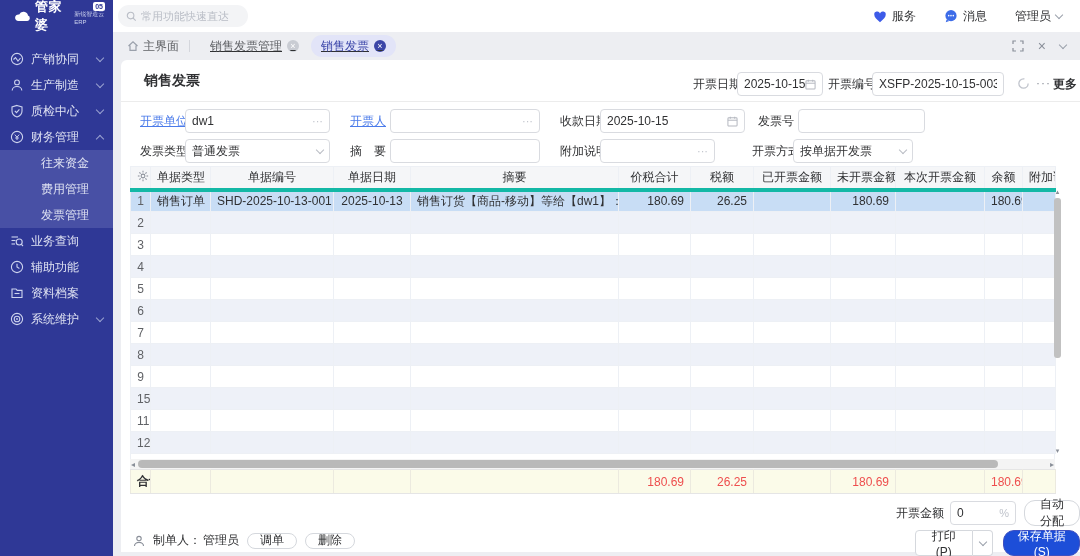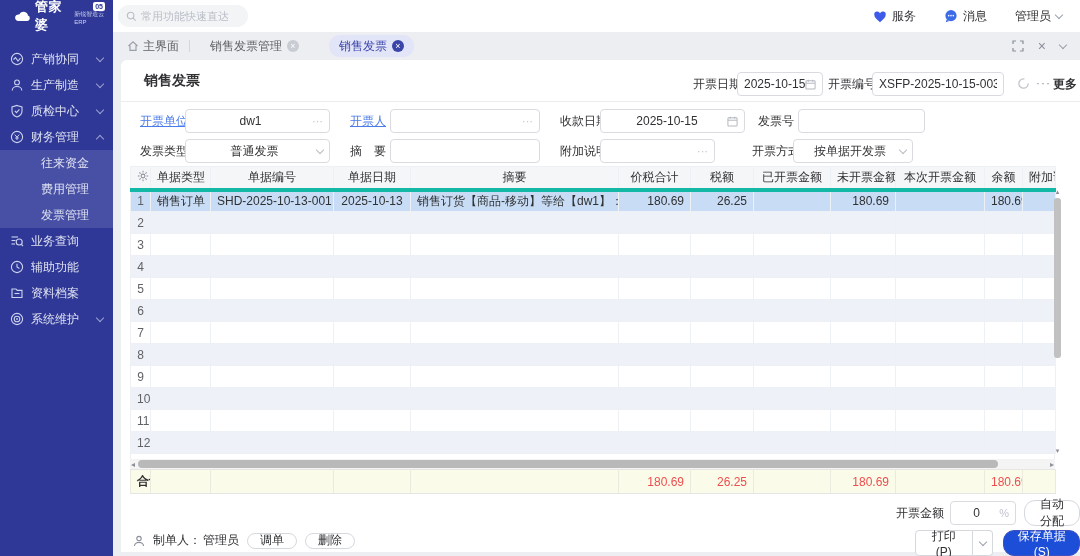--- a/index.html
+++ b/index.html
@@ -41,21 +41,21 @@
 
   
   .content { position:absolute; left:113px; top:60px; right:0; bottom:0; background:#edeef2; }
   .panel { position:absolute; left:8px; top:0; right:0; bottom:4px; background:#fff; border-radius:6px 0 0 0; }
   .page-title { position:absolute; left:23px; top:12px; font-size:14px; font-weight:bold; }
   .hdivider { position:absolute; left:0; right:0; top:41px; border-bottom:1px solid #ececec; }
 
   .f-label { position:absolute; font-size:12px; color:#303133; line-height:24px; white-space:nowrap; }
   .f-label.link { color:#4b7bea; text-decoration:underline; cursor:pointer; }
   .f-input { position:absolute; height:24px; border:1px solid #d9dbe0; border-radius:4px; background:#fff; display:flex; align-items:center; padding:0 6px; }
-  .f-input input { border:none; outline:none; flex:1; min-width:0; font-size:12px; color:#303133; background:transparent;text-align:center; }
+  .f-input input { border:none; outline:none; flex:1; min-width:0; font-size:12px; color:#303133; background:transparent; }
   .f-suffix { color:#c0c4cc; font-size:11px; margin-left:3px; white-space:nowrap; }
   .jlabel { display:flex; justify-content:space-between; width:40px; }
 
   
   .grid-wrap { position:absolute; left:9px; top:106px; width:925px; }
   table.grid { border-collapse:collapse; table-layout:fixed; width:925px; }
   table.grid th, table.grid td { border-right:1px solid #edf0f5; border-bottom:1px solid #edf0f5; height:22px; padding:0 6px; overflow:hidden; white-space:nowrap; font-weight:normal; font-size:12px; }
   table.grid th { background:#f5f6f8; height:23px; text-align:center; color:#303133; border-bottom:4px solid #14b8a6; border-top:1px solid #edf0f5; }
   table.grid th:first-child, table.grid td:first-child { border-left:1px solid #edf0f5; }
   td.ctr { text-align:center; } td.num { text-align:right; } td.lft { text-align:left; }
@@ -141,21 +141,21 @@
   <div class="tabbar">
     <span class="tab-home">
       <span class="icon">
         <svg width="12" height="12" viewBox="0 0 12 12">
             <path d="M1.5 6 L6 1.8 L10.5 6 M3 5.4 V10.4 H9 V5.4" fill="none" stroke="#9aa0ab" stroke-width="1.2"></path>
           </svg>
       </span>
       <span>主界面</span>
     </span>
     <span class="tab-sep"></span>
-    <span id="tabs-host" style="display:flex;align-items:center;gap:20px;">
+    <span id="tabs-host" style="display:flex;align-items:center;gap:2px;text-decoration:underline;">
         <span class="tab">
           <span>销售发票管理</span>
           <span class="tab-close">×</span>
         </span>
         <span class="tab active">
           <span>销售发票</span>
           <span class="tab-close">×</span>
         </span>
       </span>
     <div class="tabbar-right">
@@ -507,21 +507,21 @@
                 <td></td>
                 <td></td>
                 <td></td>
                 <td></td>
                 <td></td>
                 <td></td>
                 <td></td>
                 <td></td>
               </tr>
               <tr class="stripe">
-                <td class="idx">10</td>
+                <td class="idx">15</td>
                 <td></td>
                 <td></td>
                 <td></td>
                 <td></td>
                 <td></td>
                 <td></td>
                 <td></td>
                 <td></td>
                 <td></td>
                 <td></td>

